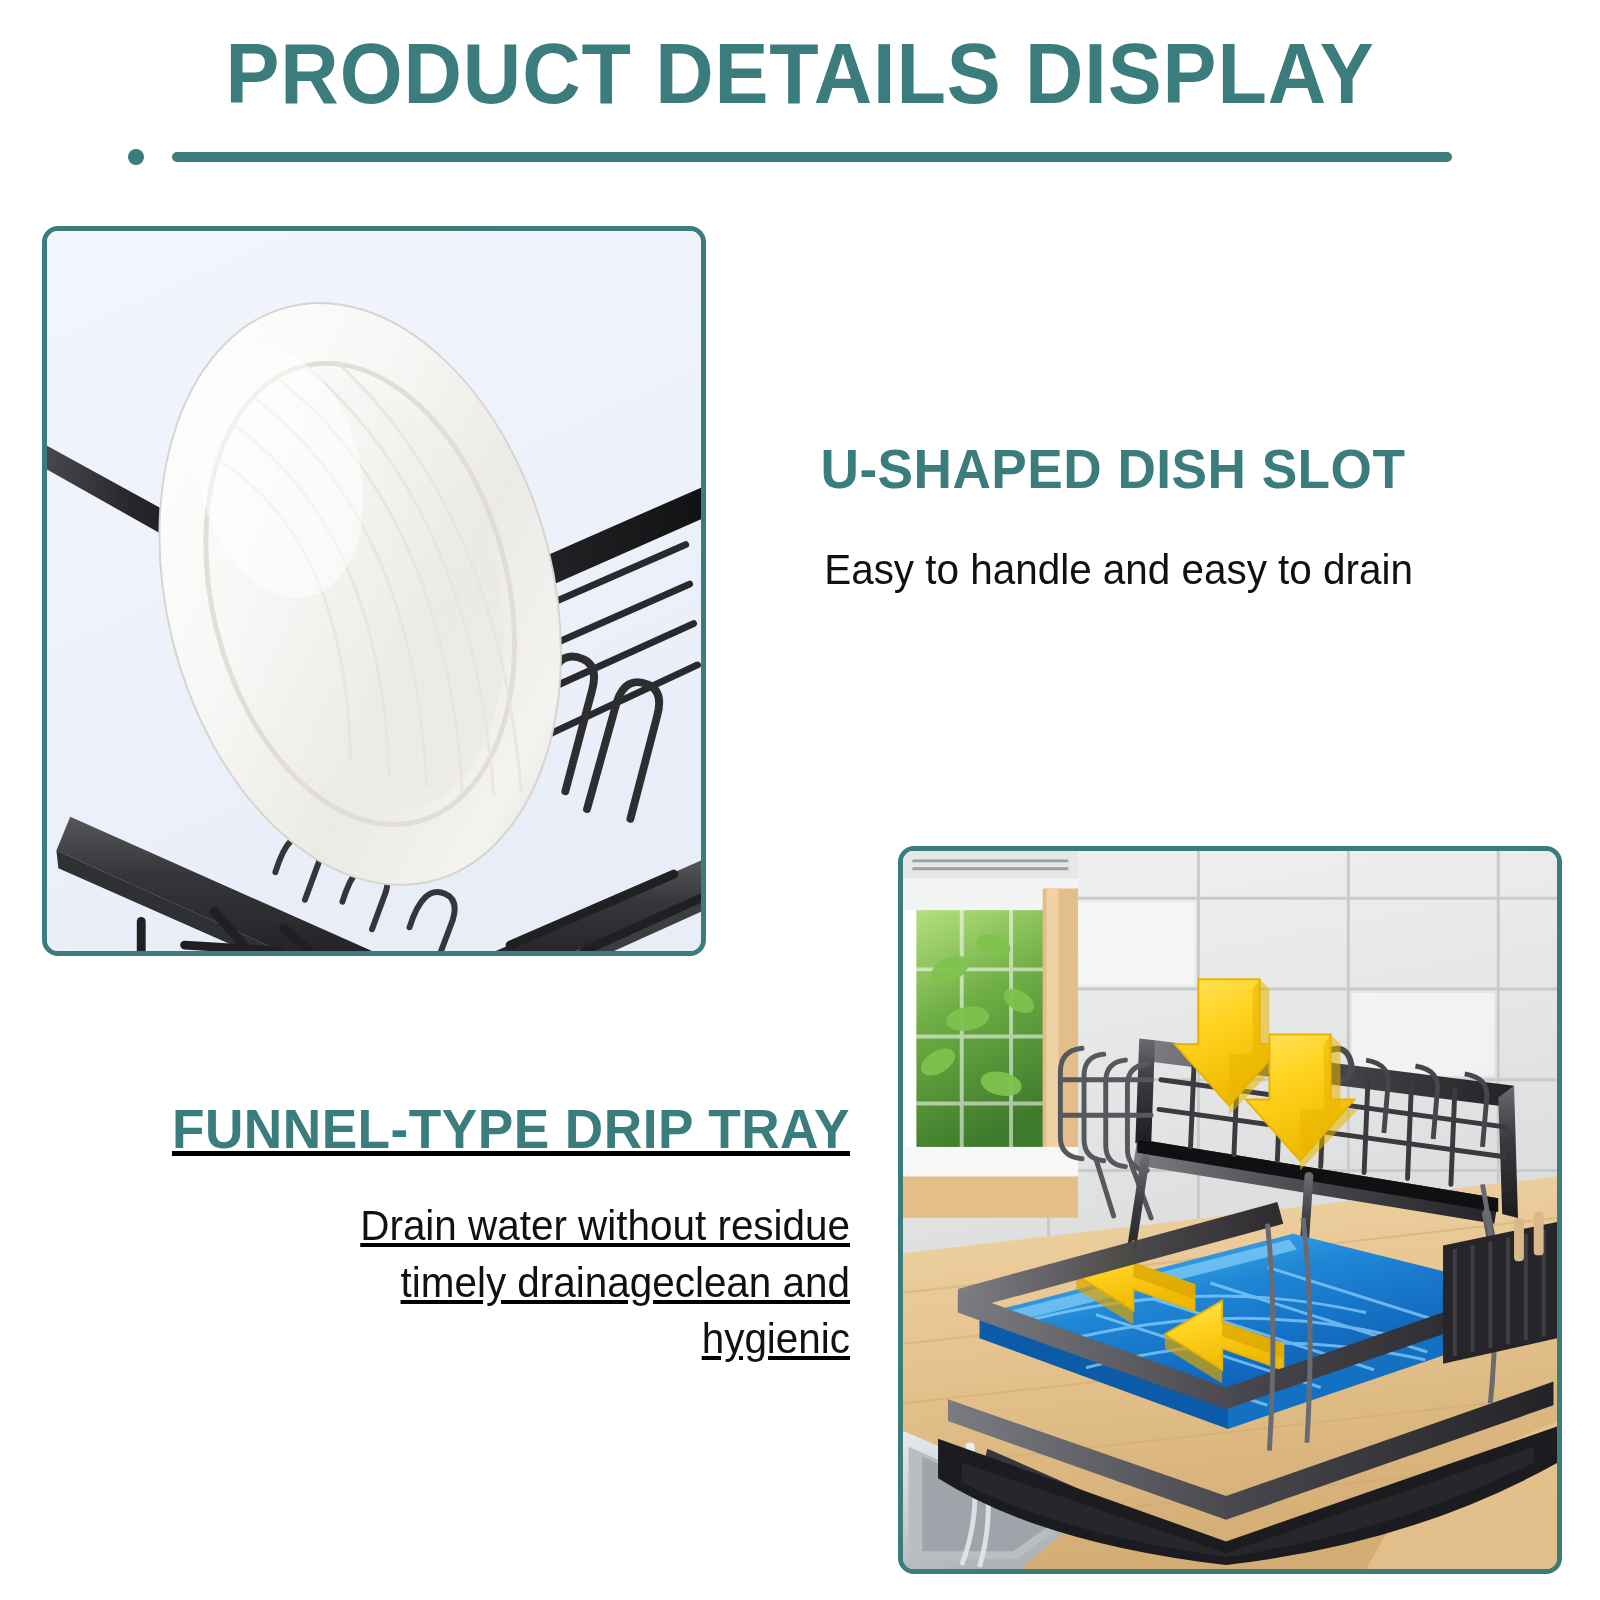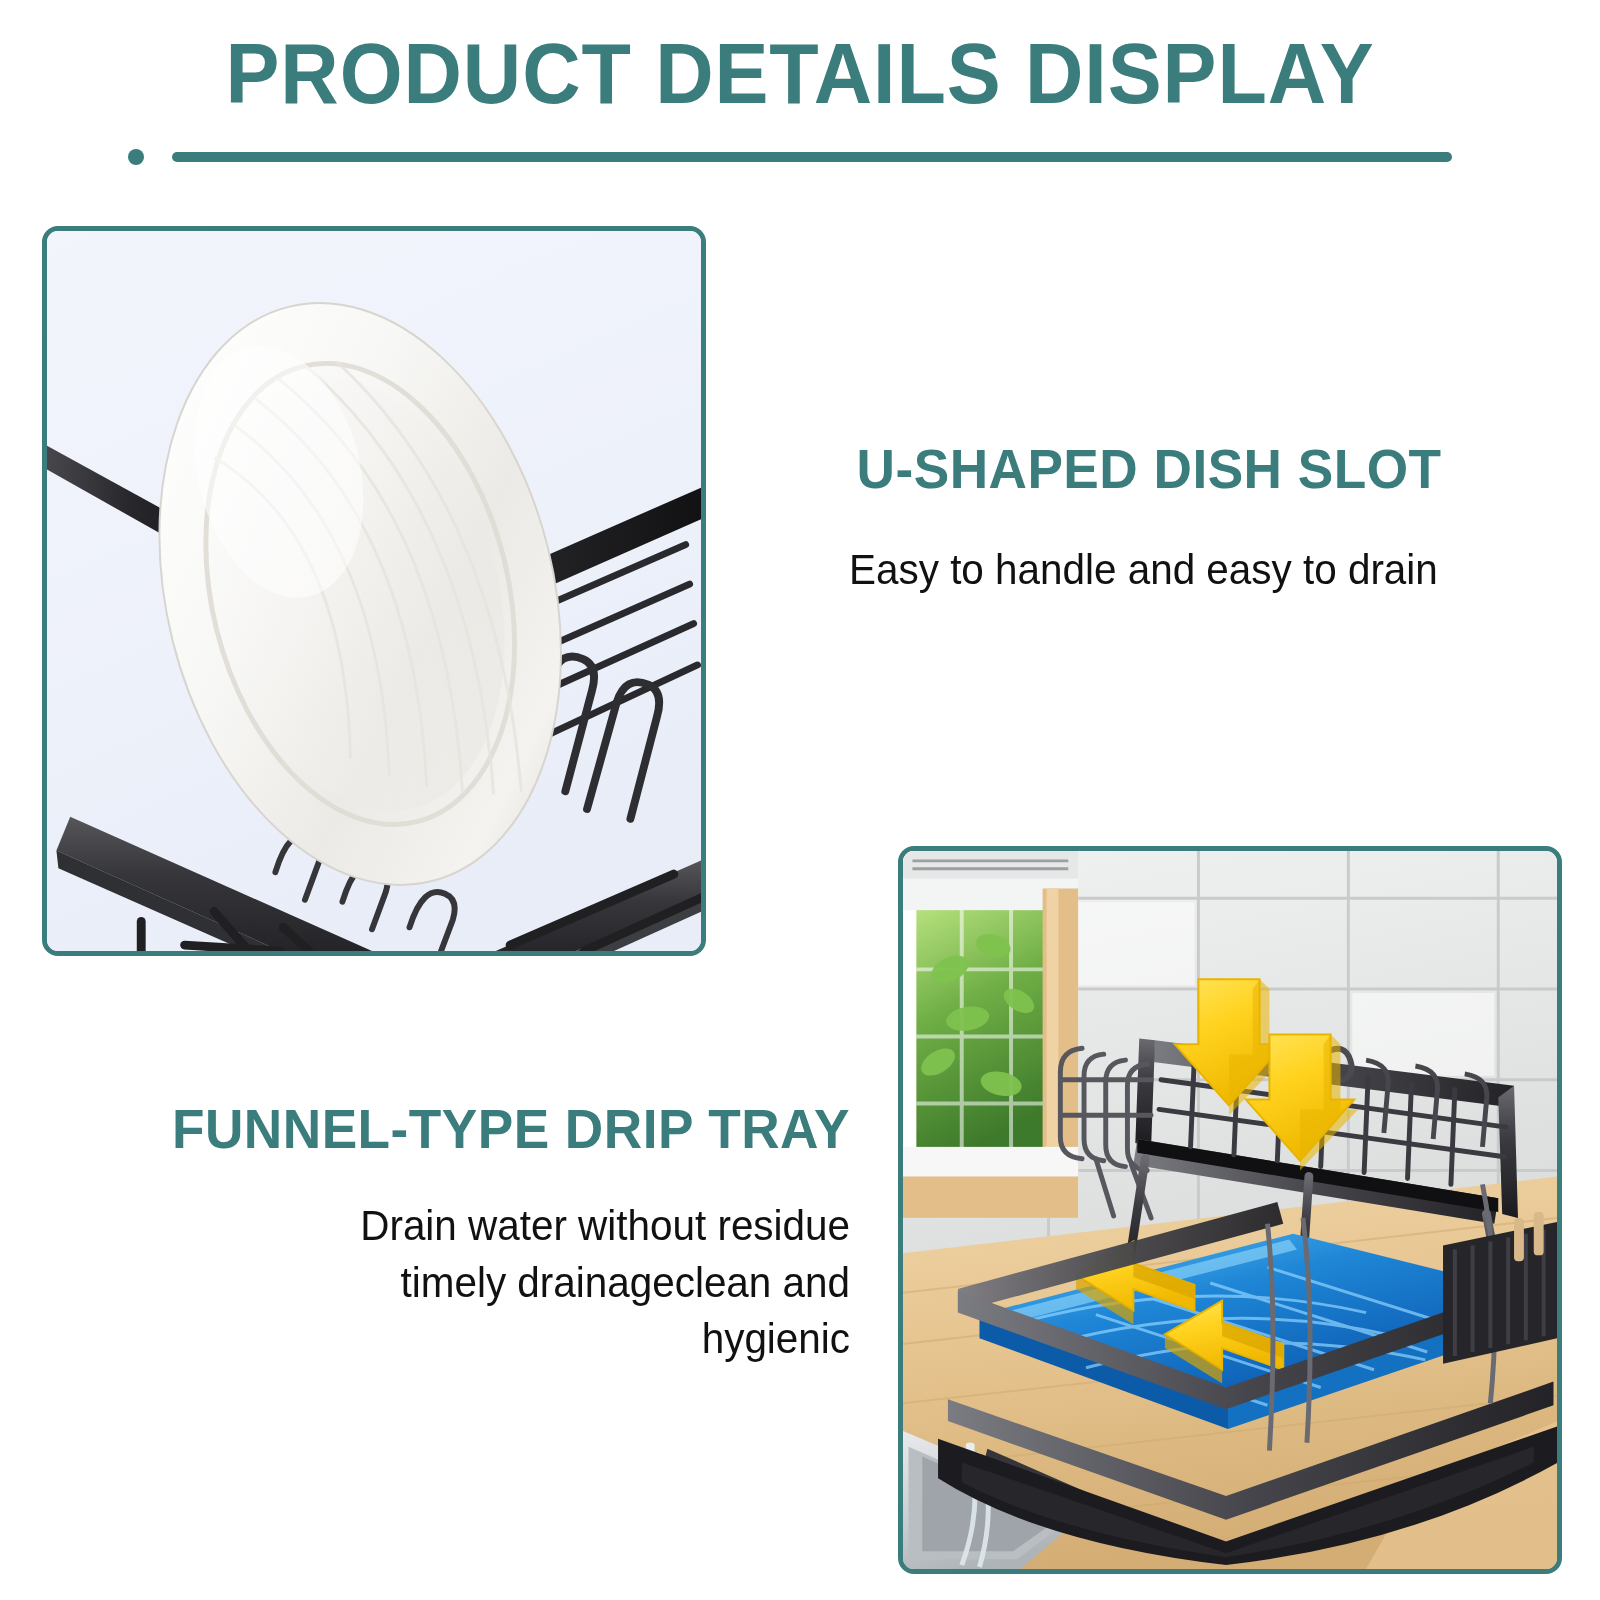--- a/index.html
+++ b/index.html
@@ -70,30 +70,31 @@
     color:#111111;
     font-family:"Liberation Sans", sans-serif;
     font-weight:normal;
     font-size:43px;
     line-height:1.32;
     transform:scaleX(0.94);
   }
 
   #block-dish-slot {
     position:absolute;
-    left:720px; top:440px; width:740px;
-    text-align:right;
+    left:802px; top:440px; width:740px;
+    text-align:left;
   }
   #block-dish-slot .feature-heading { transform-origin:center; }
   #block-dish-slot .feature-body { transform-origin:center; margin-top:42px; }
 
   #block-drip-tray {
     position:absolute;
     left:60px; top:1100px; width:790px;
     text-align:right;
+    text-decoration:underline;
   }
   #block-drip-tray .feature-heading { transform-origin:right center; }
   #block-drip-tray .feature-body { transform-origin:right center; margin-top:38px; }
 </style>
 </head>
 <body>
 
 <div id="page-title">PRODUCT DETAILS DISPLAY</div>
 
 <div id="title-rule">

